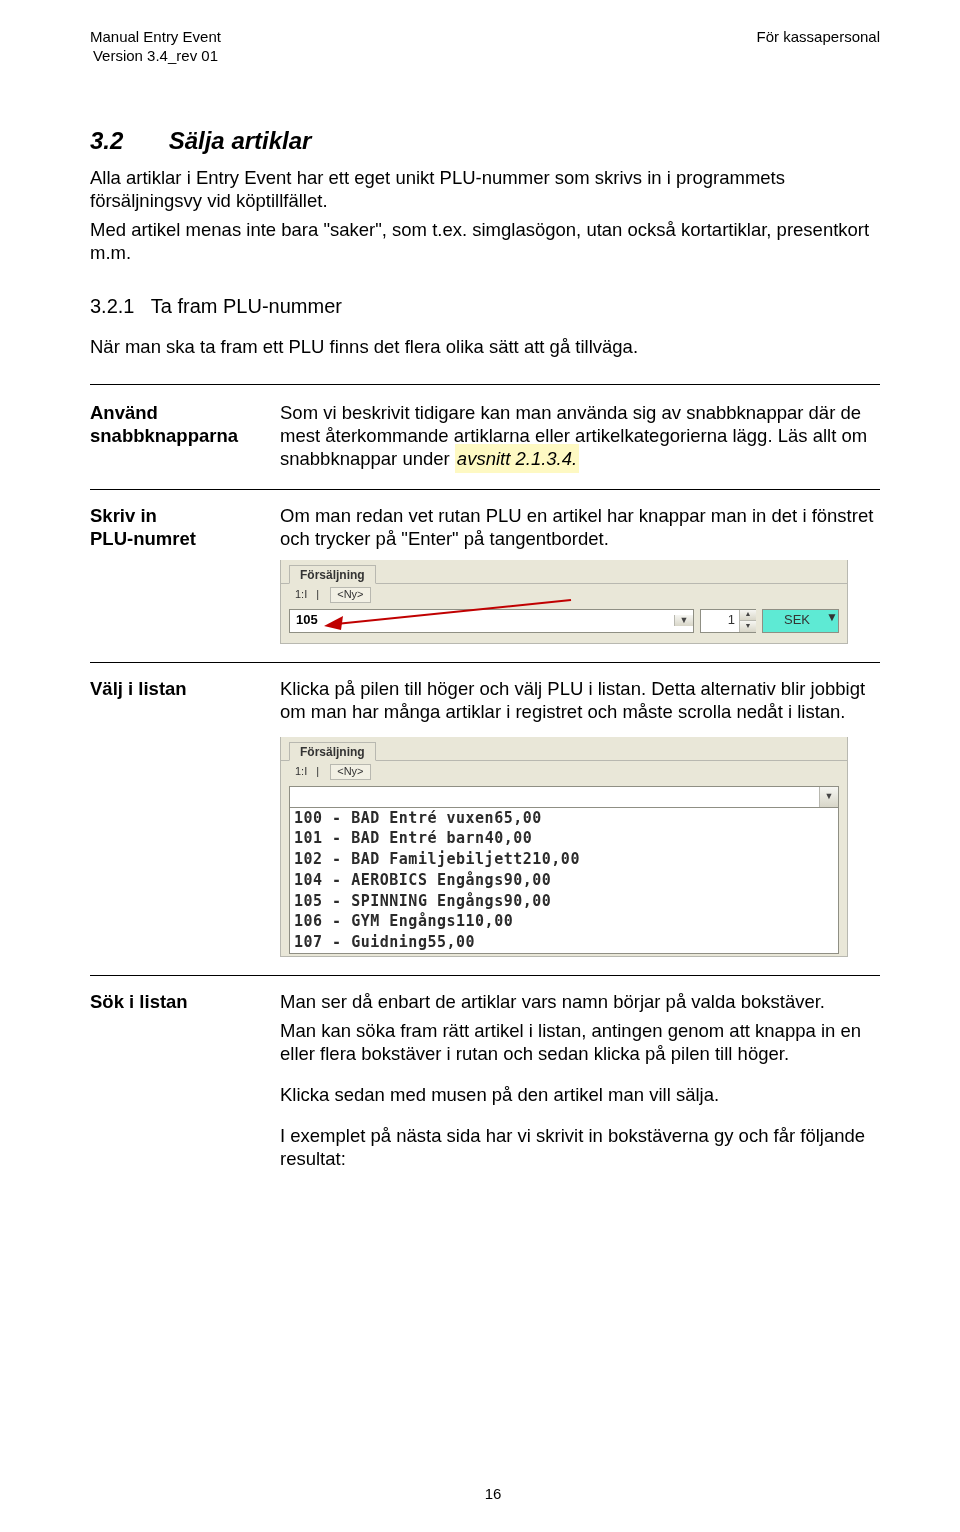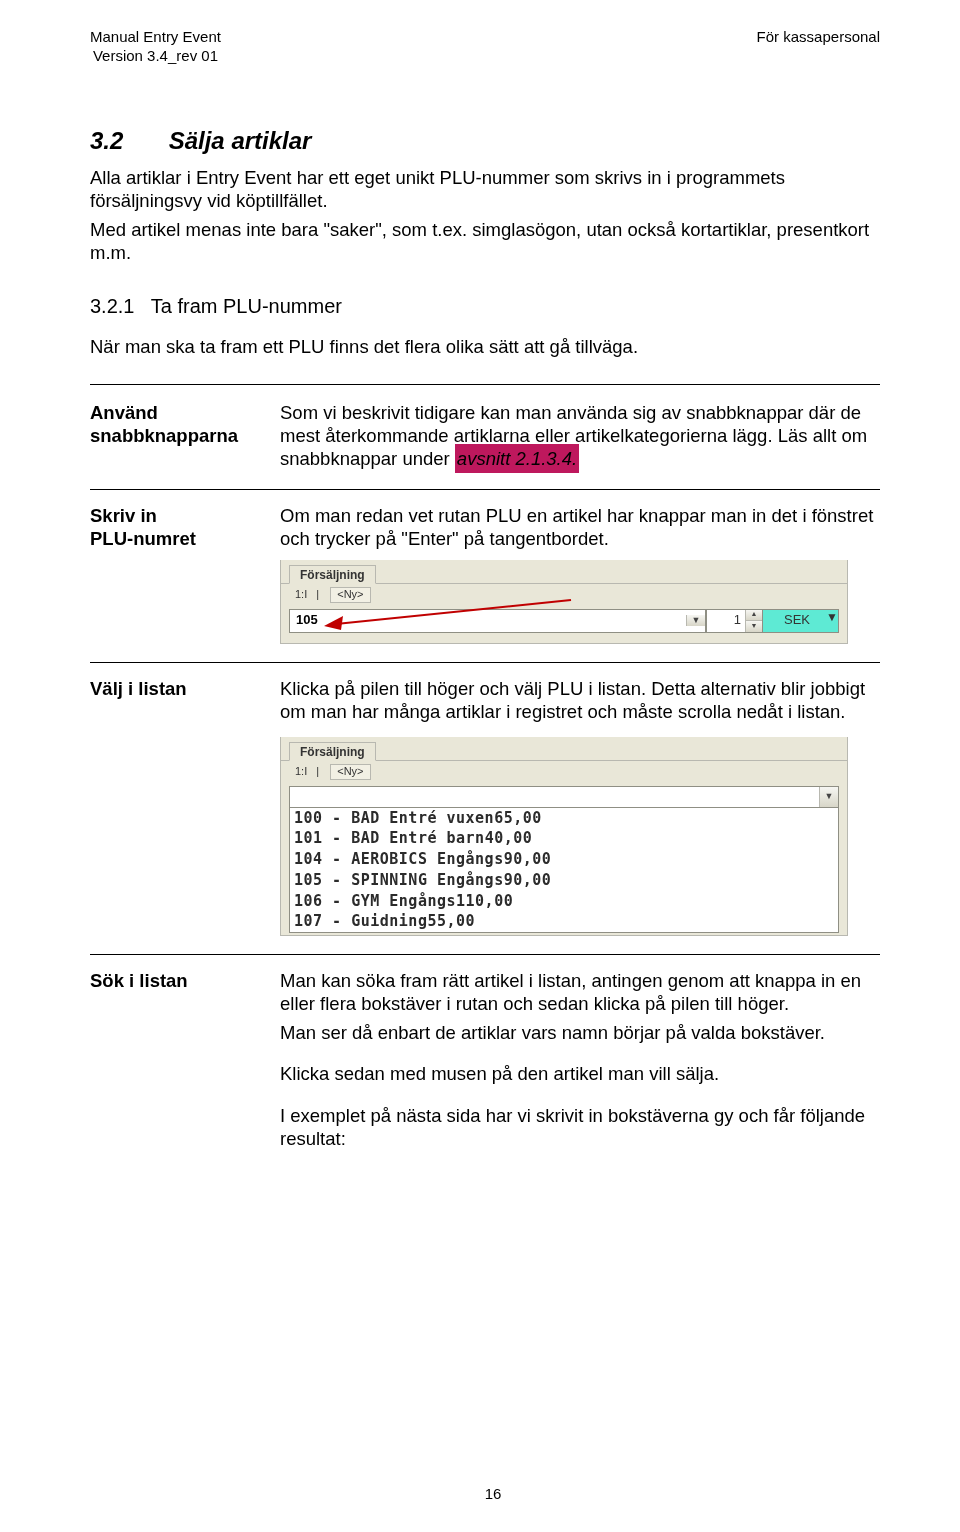--- a/index.html
+++ b/index.html
@@ -48,21 +48,21 @@
     align-items: flex-start;
     gap: 20px;
     margin-bottom: 8px;
   }
   .row .label {
     width: 170px;
     flex: 0 0 170px;
     font-weight: bold;
   }
   .row .content { flex: 1; }
-  .highlight { background: #be185d; font-style: italic; padding: 4px 2px; }
+  .highlight { background: #fef9c3; font-style: italic; padding: 4px 2px; }
 
   
   .shot {
     margin-top: 10px;
     width: 568px;
     box-sizing: border-box;
     border: 1px solid #b8b8b0;
     border-top: none;
     background: #e9e7d8;
     padding: 0 0 10px 0;
@@ -96,20 +96,21 @@
     border: 1px solid #b8b8b0;
     padding: 0 6px;
     margin-left: 2px;
     background: #f2f0e4;
     font-size: 11px;
   }
   .shot .field-row {
     display: flex;
     align-items: center;
     padding: 0 8px;
+    gap: 6px;
   }
   .shot .combo {
     flex: 1;
     display: flex;
     background: #fff;
     border: 1px solid #8f8f84;
     height: 22px;
     align-items: center;
   }
   .shot .combo .val {
@@ -319,20 +320,24 @@
       <div class="listbox" id="listbox">
           <div class="li">
             <span class="nm">100 - BAD Entré vuxen</span>
             <span>65,00</span>
           </div>
           <div class="li">
             <span class="nm">101 - BAD Entré barn</span>
             <span>40,00</span>
           </div>
           <div class="li">
+            <span class="nm">102 - BAD Familjebiljett</span>
+            <span>210,00</span>
+          </div>
+          <div class="li">
             <span class="nm">104 - AEROBICS Engångs</span>
             <span>90,00</span>
           </div>
           <div class="li">
             <span class="nm">105 - SPINNING Engångs</span>
             <span>90,00</span>
           </div>
           <div class="li">
             <span class="nm">106 - GYM Engångs</span>
             <span>110,00</span>
@@ -346,20 +351,20 @@
   </div>
 </div>
 
 <hr class="hr tight">
 
 <div class="row">
   <div class="label">
     <div>Sök i listan</div>
   </div>
   <div class="content">
+    <p>Man ser då enbart de artiklar vars namn börjar på valda bokstäver.</p>
     <p>Man kan söka fram rätt artikel i listan, antingen genom att knappa in en eller flera bokstäver i rutan och sedan klicka på pilen till höger.</p>
-    <p>Man ser då enbart de artiklar vars namn börjar på valda bokstäver.</p>
     <p style="margin-top:18px;">Klicka sedan med musen på den artikel man vill sälja.</p>
     <p style="margin-top:18px;">I exemplet på nästa sida har vi skrivit in bokstäverna gy och får följande resultat:</p>
   </div>
 </div>
 
 <div class="page-num">16</div>
 
 </body></html>

